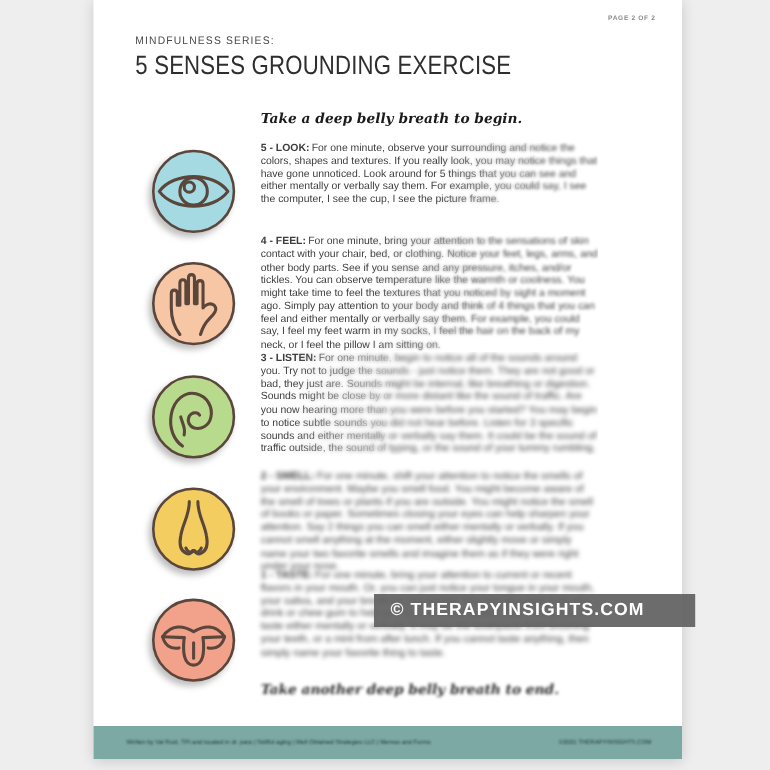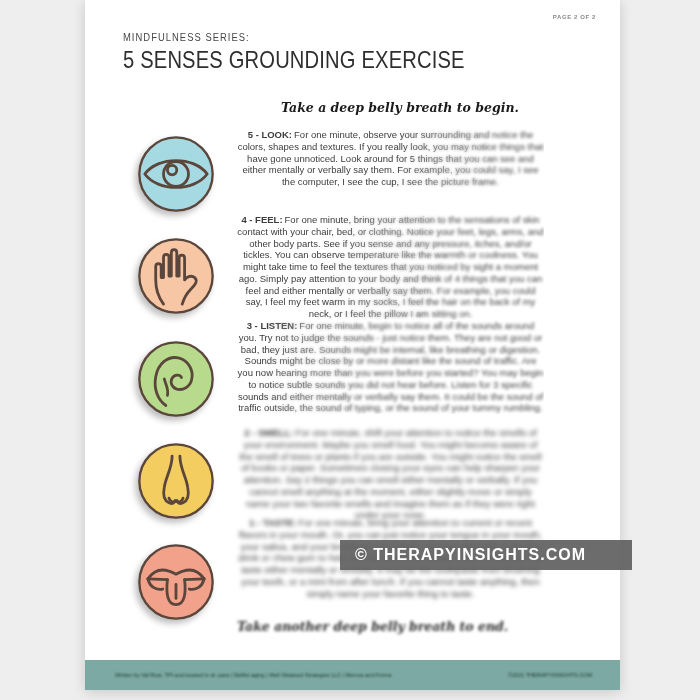--- a/index.html
+++ b/index.html
@@ -21,34 +21,34 @@
     font-size:10px;letter-spacing:1.1px;color:#474747;font-weight:400;
     transform:scaleX(.94);transform-origin:left;white-space:nowrap;
   }
   .title{
     margin-top:3px;font-size:24px;letter-spacing:.2px;font-weight:400;color:#2e2e2e;
     transform:scaleX(.84);transform-origin:left;white-space:nowrap;
   }
   .intro{
     position:absolute;left:152px;top:100px;
     font-family:"DejaVu Serif",serif;font-style:italic;font-weight:700;
-    font-size:12.5px;color:#1b1b1b;margin-left:44px;
+    font-size:12.5px;color:#1b1b1b;
   }
   .outro{
     position:absolute;left:152px;top:619px;
     font-family:"DejaVu Serif",serif;font-style:italic;font-weight:700;
     font-size:12.5px;color:#2a2a2a;filter:blur(1.5px);
   }
   .icon-circle{position:absolute;left:52px;width:78px;height:78px;}
   .icon-circle svg{display:block;filter:drop-shadow(-3px 4px 3px rgba(110,110,110,.45));}
   .ic-eye{top:135px}.ic-hand{top:237px}.ic-ear{top:340px}.ic-nose{top:442px}.ic-mouth{top:543px}
 
   .para{
     position:absolute;left:152px;width:307px;
-    font-size:9.5px;line-height:1.24;color:#3d3d3d;text-align:center;
+    font-size:9.5px;line-height:1.24;color:#3d3d3d;
   }
   .para b{font-weight:700;margin-right:2px;}
   .layer{position:relative;}
   .layer.overlay{position:absolute;left:0;top:0;width:100%;}
   
   .fade-late  .layer.sharp{-webkit-mask-image:linear-gradient(97deg,#000 52%,transparent 84%);mask-image:linear-gradient(97deg,#000 52%,transparent 84%);}
   .fade-late  .layer.blurred{filter:blur(1.4px);-webkit-mask-image:linear-gradient(97deg,transparent 48%,#000 80%);mask-image:linear-gradient(97deg,transparent 48%,#000 80%);}
   .fade-mid   .layer.sharp{-webkit-mask-image:linear-gradient(97deg,#000 32%,transparent 68%);mask-image:linear-gradient(97deg,#000 32%,transparent 68%);}
   .fade-mid   .layer.blurred{filter:blur(1.6px);-webkit-mask-image:linear-gradient(97deg,transparent 28%,#000 62%);mask-image:linear-gradient(97deg,transparent 28%,#000 62%);}
   .fade-early .layer.sharp{-webkit-mask-image:linear-gradient(97deg,#000 10%,transparent 42%);mask-image:linear-gradient(97deg,#000 10%,transparent 42%);}

